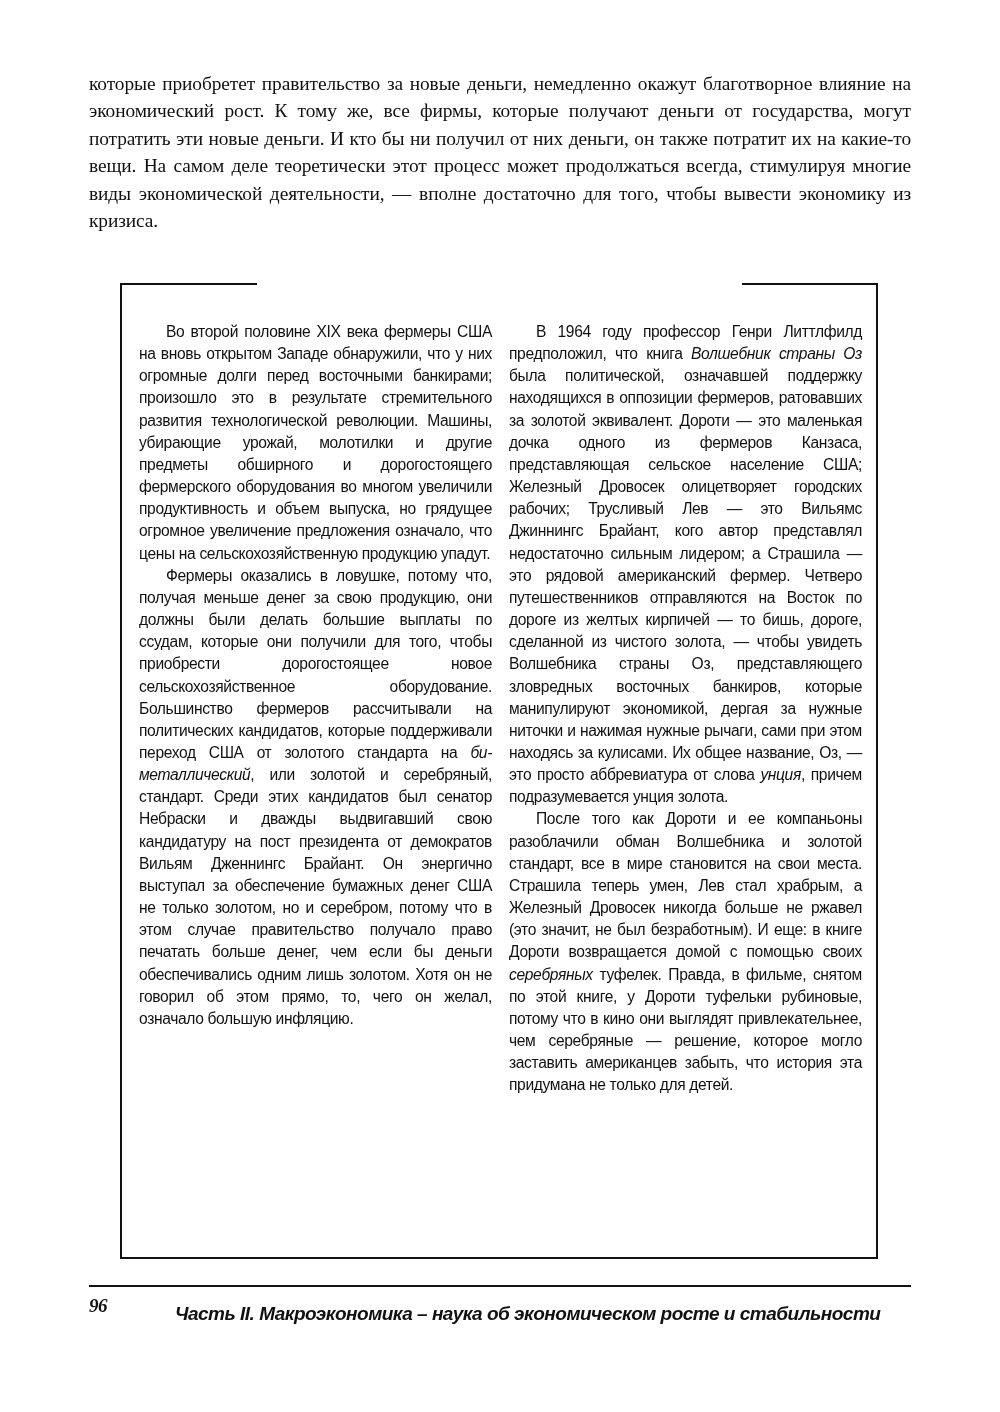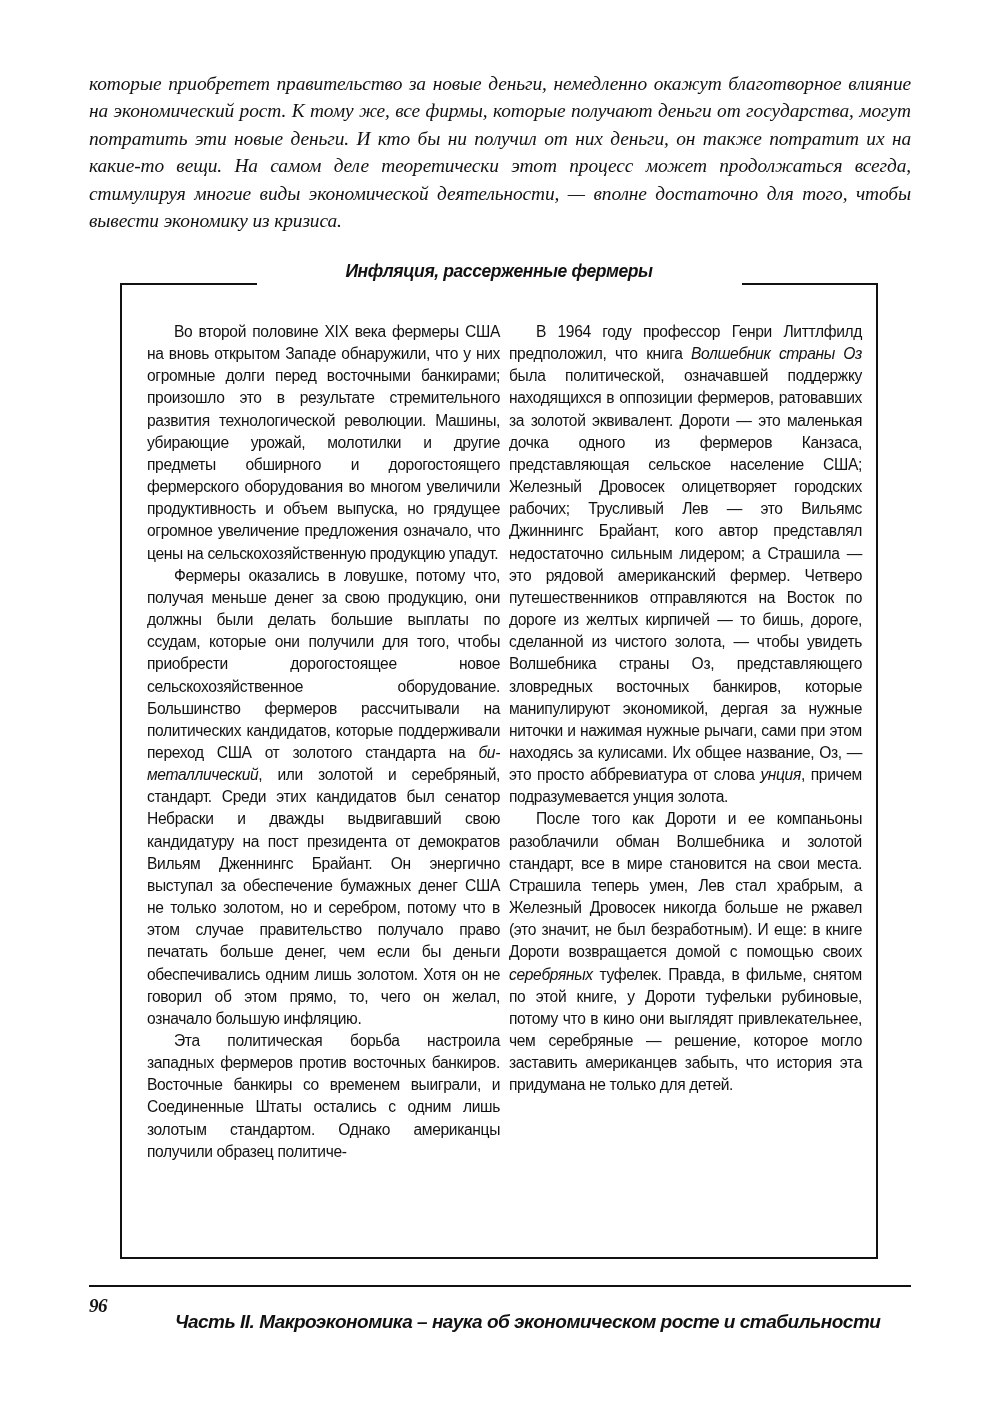--- a/index.html
+++ b/index.html
@@ -1,73 +1,71 @@
 <!DOCTYPE html>
 <html><head>
 <meta charset="utf-8">
 <style>
   html, body { margin:0; padding:0; background:#ffffff; }
   body { width:1000px; height:1412px; position:relative; overflow:hidden; color:#111; }
   .intro {
     position:absolute; left:89px; top:70px; width:822px;
     font-family:"Liberation Serif", serif; font-size:19.4px; line-height:27.4px;
-    text-align:justify; letter-spacing:-0.1px;font-style:italic;
+    text-align:justify; letter-spacing:-0.1px;
   }
   .intro p { margin:0; }
   .box-title {
     position:absolute; left:256px; width:486px; top:259px;
     font-family:"Liberation Sans", sans-serif; font-weight:bold; font-style:italic;
     font-size:17.5px; line-height:25px; text-align:center; letter-spacing:-0.4px;
   }
   .box-title div { margin:0; }
   .frame-top-left { position:absolute; left:120px; top:283px; width:137px; height:2px; background:#111; }
   .frame-top-right { position:absolute; left:742px; top:283px; width:136px; height:2px; background:#111; }
   .frame-left { position:absolute; left:120px; top:283px; width:2px; height:976px; background:#111; }
   .frame-right { position:absolute; left:876px; top:283px; width:2px; height:976px; background:#111; }
   .frame-bottom { position:absolute; left:120px; top:1257px; width:758px; height:2px; background:#111; }
   .col {
     position:absolute; top:321px; width:353px;
     font-family:"Liberation Sans", sans-serif; font-size:15.6px; line-height:22.15px;
     text-align:justify; letter-spacing:-0.35px;
   }
-  .col-left { left:139px;margin-left:8px; }
+  .col-left { left:139px; }
   .col-right { left:509px; }
   .col p { margin:0; text-indent:27px; }
   .col p.cont { text-indent:0; }
   .col em { font-style:italic; }
   .footer-rule { position:absolute; left:89px; top:1285px; width:822px; height:2px; background:#111; }
   .footer {
     position:absolute; left:89px; top:1293px; width:822px;
     font-family:"Liberation Sans", sans-serif; font-weight:bold; font-style:italic;
     font-size:19px; line-height:26px; letter-spacing:-0.5px; white-space:nowrap;
   }
   .page-num { position:absolute; left:0; top:0;font-family:Liberation Serif, serif; }
-  .running-head { position:absolute; left:86px; top:16px; }
+  .running-head { position:absolute; left:86px; top:8px; }
 </style>
 </head>
 <body>
 
 <div class="intro">
   <p lang="ru">которые приобретет правительство за новые деньги, немедленно окажут благотворное влияние на экономический рост. К тому же, все фирмы, которые получают деньги от государства, могут потратить эти новые деньги. И кто бы ни получил от них деньги, он также потратит их на какие-то вещи. На самом деле теоретически этот процесс может продолжаться всегда, стимулируя многие виды экономической деятельности, — вполне достаточно для того, чтобы вывести экономику из кризиса.</p>
 </div>
 
 <div class="frame-top-left"></div>
 <div class="frame-top-right"></div>
 <div class="frame-left"></div>
 <div class="frame-right"></div>
 <div class="frame-bottom"></div>
 
 <div class="box-title">
-  <div>Инфляция, рассерженные фермеры</div>
 </div>
 
 <div class="col col-left" lang="ru">
   <p>Во второй половине XIX века фермеры США на вновь открытом Западе обнаружили, что у них огромные долги перед восточными банкирами; произошло это в результате стремительного развития технологической революции. Машины, убирающие урожай, молотилки и другие предметы обширного и дорогостоящего фермерского оборудования во многом увеличили продуктивность и объем выпуска, но грядущее огромное увеличение предложения означало, что цены на сельскохозяйственную продукцию упадут.</p>
   <p><span>Фермеры оказались в ловушке, потому что, получая меньше денег за свою продукцию, они должны были делать большие выплаты по ссудам, которые они получили для того, чтобы приобрести дорогостоящее новое сельскохозяйственное оборудование. Большинство фермеров рассчитывали на политических кандидатов, которые поддерживали переход США от золотого стандарта на </span><em>би-металлический</em><span>, или золотой и серебряный, стандарт. Среди этих кандидатов был сенатор Небраски и дважды выдвигавший свою кандидатуру на пост президента от демократов Вильям Дженнингс Брайант. Он энергично выступал за обеспечение бумажных денег США не только золотом, но и серебром, потому что в этом случае правительство получало право печатать больше денег, чем если бы деньги обеспечивались одним лишь золотом. Хотя он не говорил об этом прямо, то, чего он желал, означало большую инфляцию.</span></p>
-  <p>Эта политическая борьба настроила западных фермеров против восточных банкиров. Восточные банкиры со временем выиграли, и Соединенные Штаты остались с одним лишь золотым стандартом. Однако американцы получили образец политиче-</p>
 </div>
 
 <div class="col col-right" lang="ru">
   <p><span>В 1964 году профессор Генри Литтлфилд предположил, что книга </span><em>Волшебник страны Оз</em><span> была политической, означавшей поддержку находящихся в оппозиции фермеров, ратовавших за золотой эквивалент. Дороти — это маленькая дочка одного из фермеров Канзаса, представляющая сельское население США; Железный Дровосек олицетворяет городских рабочих; Трусливый Лев — это Вильямс Джиннингс Брайант, кого автор представлял недостаточно сильным лидером; а Страшила — это рядовой американский фермер. Четверо путешественников отправляются на Восток по дороге из желтых кирпичей — то бишь, дороге, сделанной из чистого золота, — чтобы увидеть Волшебника страны Оз, представляющего зловредных восточных банкиров, которые манипулируют экономикой, дергая за нужные ниточки и нажимая нужные рычаги, сами при этом находясь за кулисами. Их общее название, Оз, — это просто аббревиатура от слова </span><em>унция</em><span>, причем подразумевается унция золота.</span></p>
   <p><span>После того как Дороти и ее компаньоны разоблачили обман Волшебника и золотой стандарт, все в мире становится на свои места. Страшила теперь умен, Лев стал храбрым, а Железный Дровосек никогда больше не ржавел (это значит, не был безработным). И еще: в книге Дороти возвращается домой с помощью своих </span><em>серебряных</em><span> туфелек. Правда, в фильме, снятом по этой книге, у Дороти туфельки рубиновые, потому что в кино они выглядят привлекательнее, чем серебряные — решение, которое могло заставить американцев забыть, что история эта придумана не только для детей.</span></p>
 </div>
 
 <div class="footer-rule"></div>
 <div class="footer">
   <span class="page-num">96</span>

